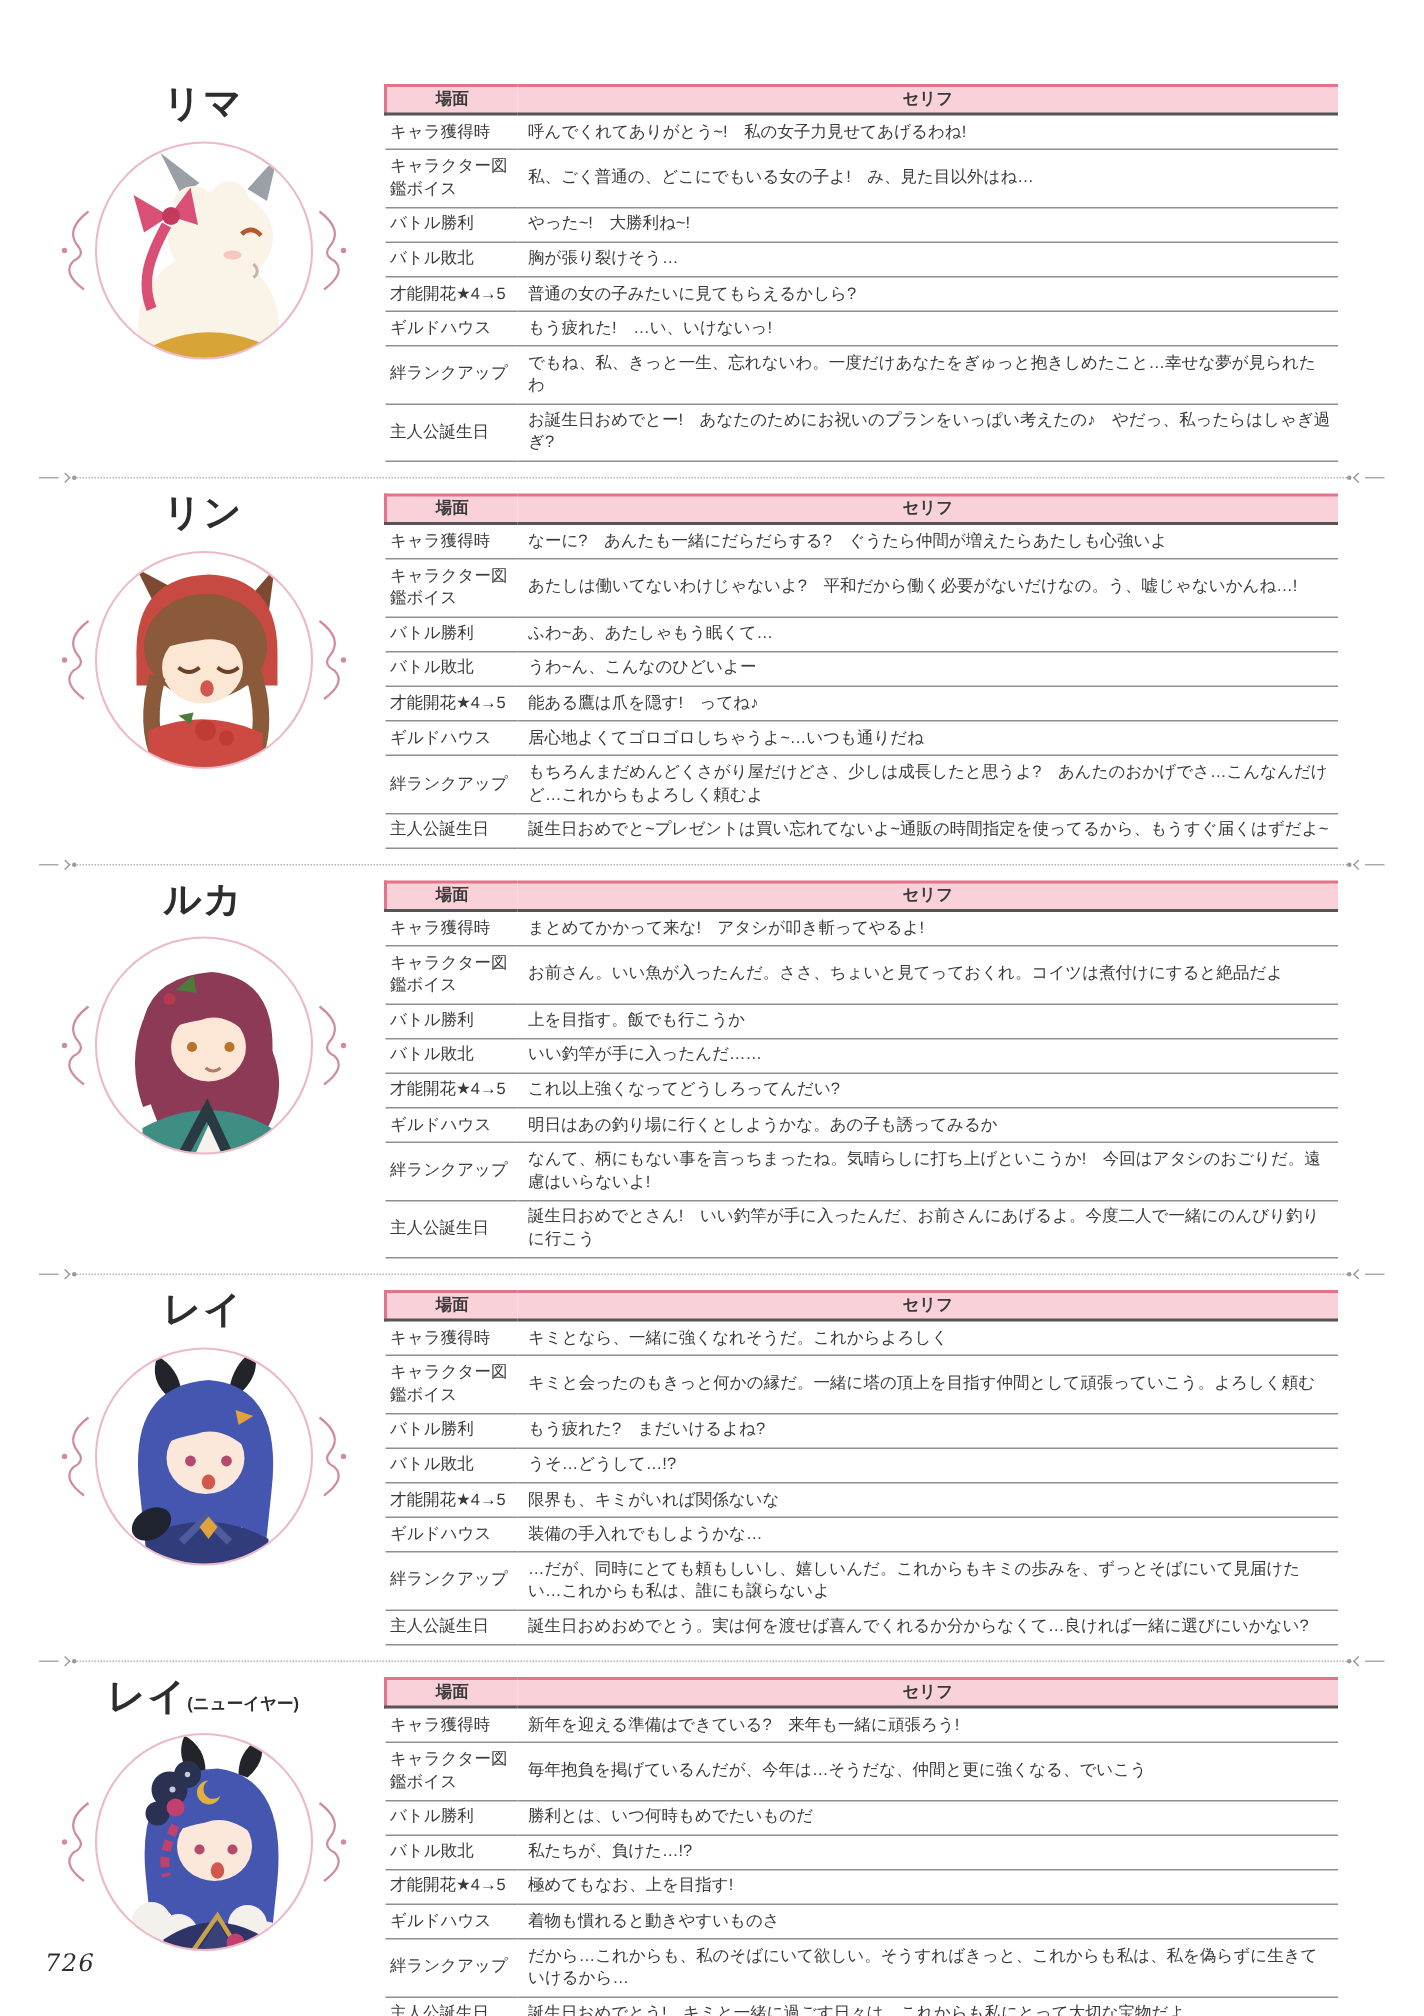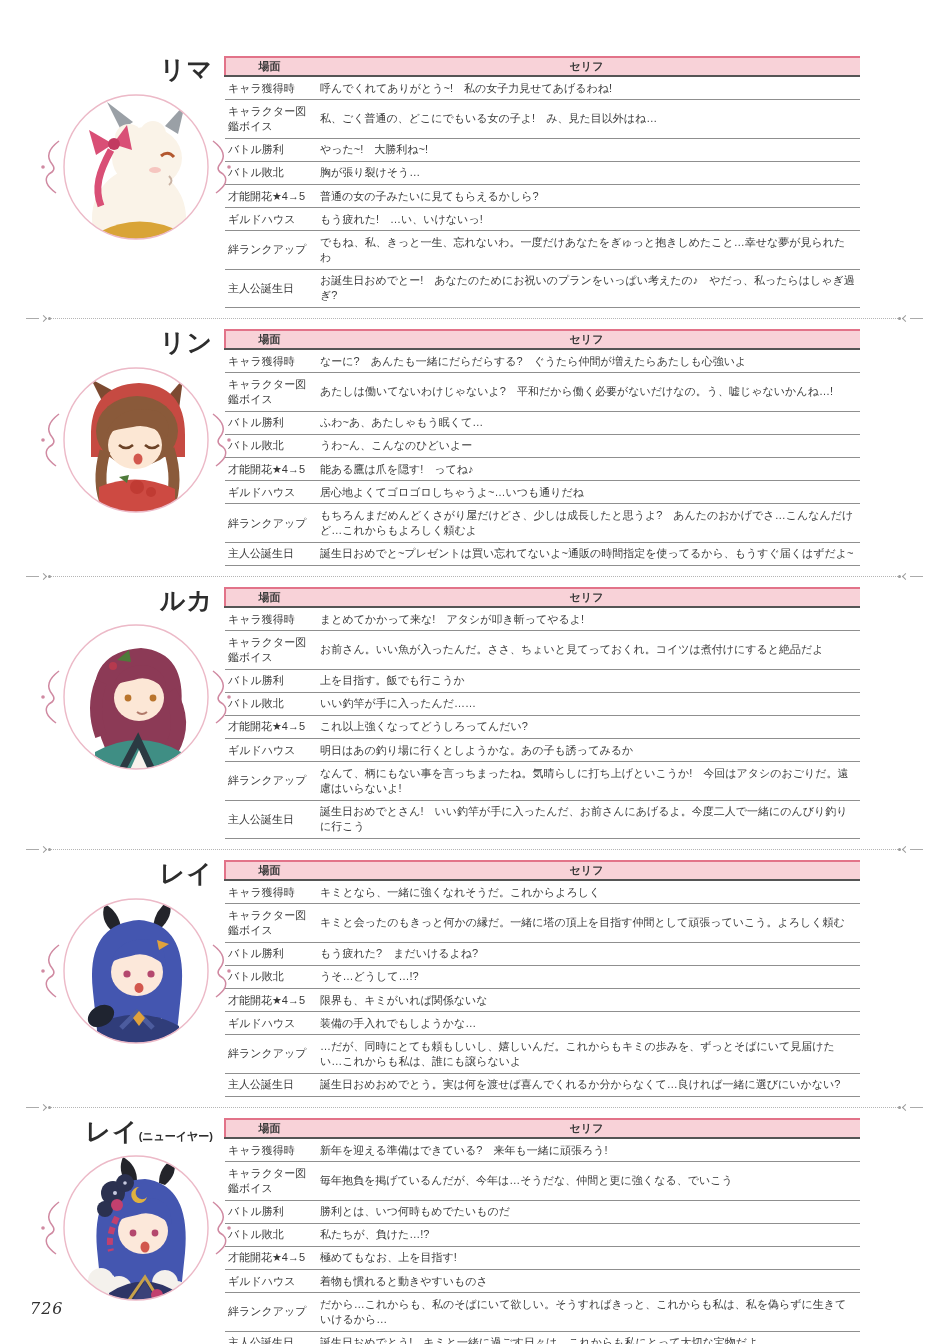--- a/index.html
+++ b/index.html
@@ -3,33 +3,33 @@
 <meta charset="utf-8">
 <style>
   * { margin:0; padding:0; box-sizing:border-box; }
   html,body { background:#ffffff; }
   body { font-family:"Liberation Sans","DejaVu Sans",sans-serif; color:var(--text,#3a3a3a); }
   .page {
     position:relative; width:949px; height:1344px; background:#fff; overflow:hidden;
     padding-top:56px;
   }
   .char-section { display:flex; align-items:flex-start; }
-  .char-left { width:155px; margin-left:58px; flex:none; text-align:right; }
+  .char-left { width:155px; margin-left:58px; flex:none; text-align:center; }
   .char-name {
     font-size:25px; font-weight:600; letter-spacing:1px; color:#2d2d2d;
     white-space:nowrap; line-height:1.1; margin-bottom:8px;
   }
   .char-name .suffix { font-size:11px; font-weight:600; letter-spacing:0; }
   .portrait { position:relative; width:150px; height:150px; margin:0 auto; }
   .portrait svg.avatar { position:absolute; inset:0; }
   .flourish { position:absolute; top:50%; transform:translateY(-50%); width:24px; height:60px; }
   .flourish.left  { left:-23px; }
   .flourish.right { right:-23px; transform:translateY(-50%) scaleX(-1); }
 
-  .char-right { margin-left:11px; flex:none; }
+  .char-right { margin-left:43px; flex:none; }
   table.voice-table { width:636px; border-collapse:collapse; table-layout:fixed; }
   table.voice-table th, table.voice-table td { font-size:11px; line-height:1.38; vertical-align:middle; }
   table.voice-table col.c1 { width:88px; }
   thead th {
     background:var(--header-fill,#f8d2d8);
     border-top:2px solid var(--header-accent,#e27389);
     border-bottom:2px solid var(--header-underline,#555);
     font-weight:600; text-align:center; height:18px; padding:1px 2px;
   }
   thead th:first-child { border-left:2px solid var(--header-accent,#e27389); }

